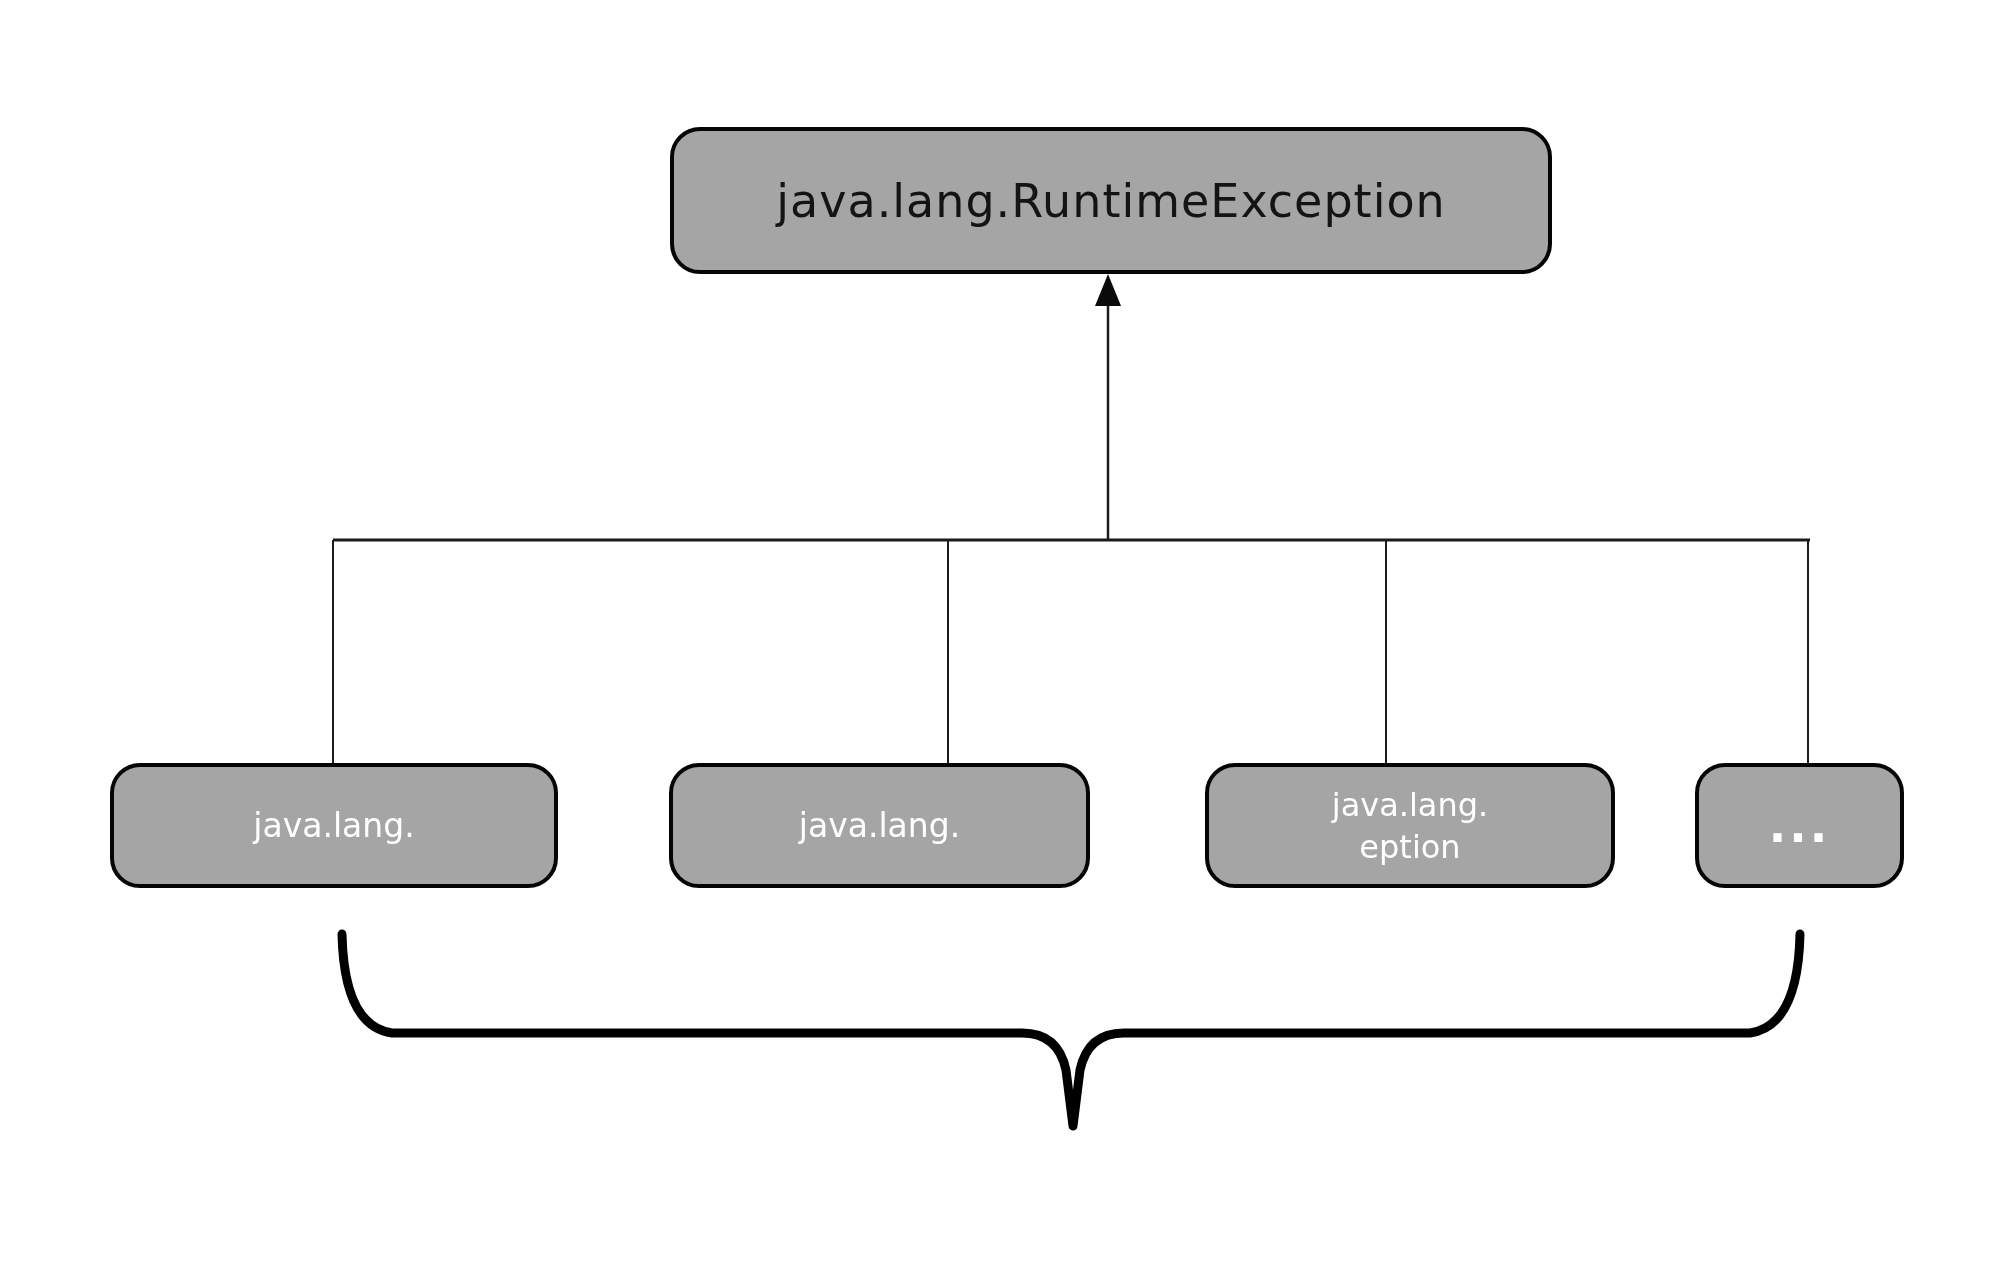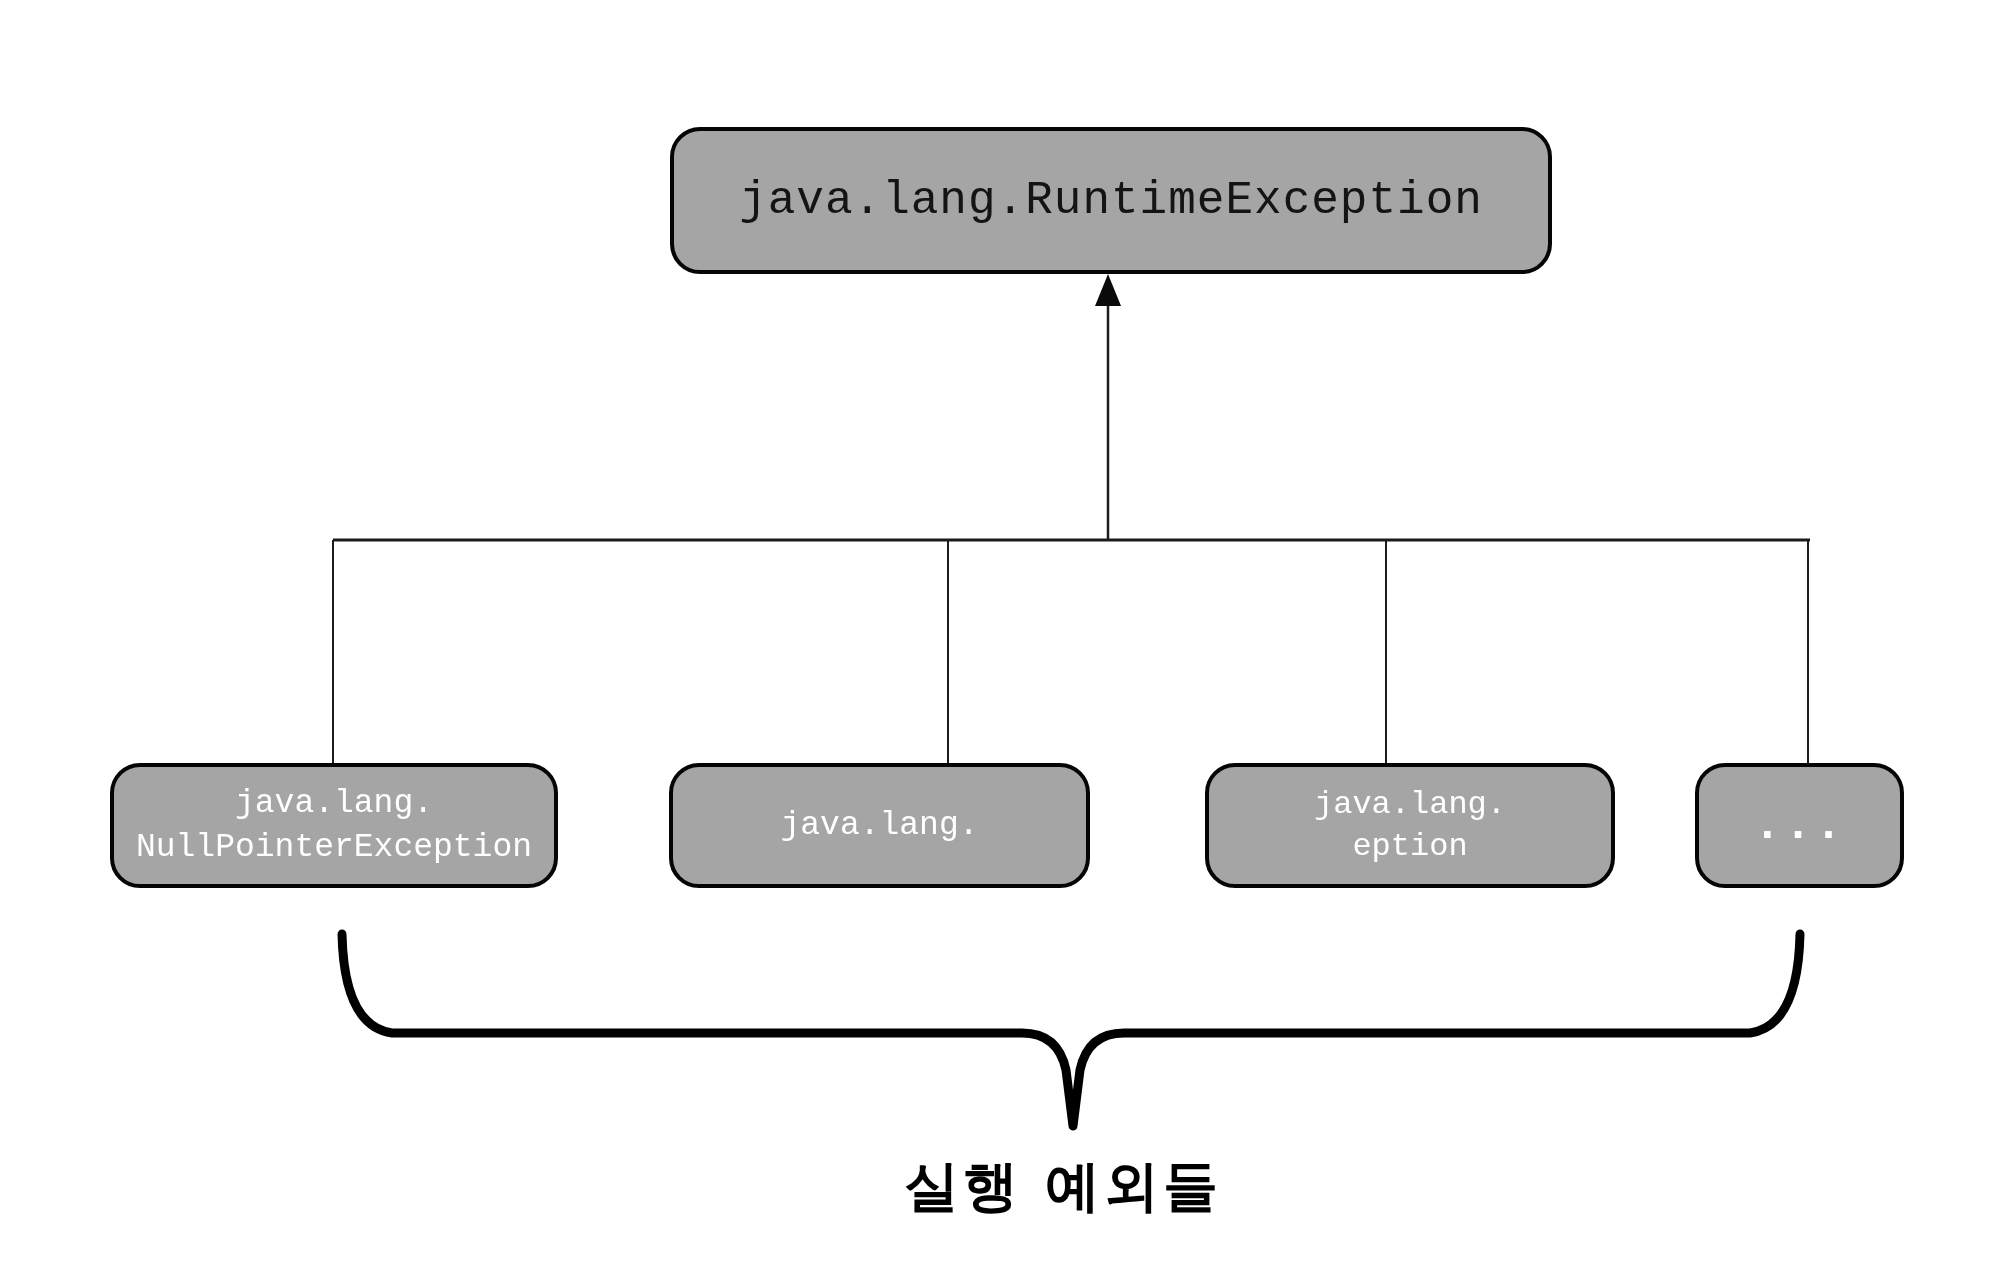--- a/index.html
+++ b/index.html
@@ -26,21 +26,20 @@
     position: absolute;
     box-sizing: border-box;
     background: #a5a5a5;
     border: 4px solid #050505;
     border-radius: 30px;
     display: flex;
     flex-direction: column;
     align-items: center;
     justify-content: center;
     text-align: right;
-    font-family: Liberation Mono, monospace;
   }
   .node-parent {
     left: 670px;
     top: 127px;
     width: 882px;
     height: 147px;
     color: #141414;
     font-size: 46px;
     letter-spacing: 1px;
   }
@@ -102,31 +101,29 @@
              L 1750,1033
              Q 1798,1026 1800,934" fill="none" stroke="#000000" stroke-width="9" stroke-linecap="round" stroke-linejoin="round"></path>
   </svg>
 
   <div class="node node-parent">
     <span class="line-text">java.lang.RuntimeException</span>
   </div>
 
   <div class="node node-child node-child-1">
     <span class="line-text">java.lang.</span>
-    <span class="line-text">NullPointerException</span>
   </div>
 
   <div class="node node-child node-child-2">
     <span class="line-text">java.lang.</span>
   </div>
 
   <div class="node node-child node-child-3">
     <span class="line-text">java.lang.</span>
     <span class="line-text">eption</span>
   </div>
 
   <div class="node node-child node-child-4">
     <span class="line-text">...</span>
   </div>
 
-  <div class="caption">실행 예외들</div>
 
 </div>
 
 </body></html>

